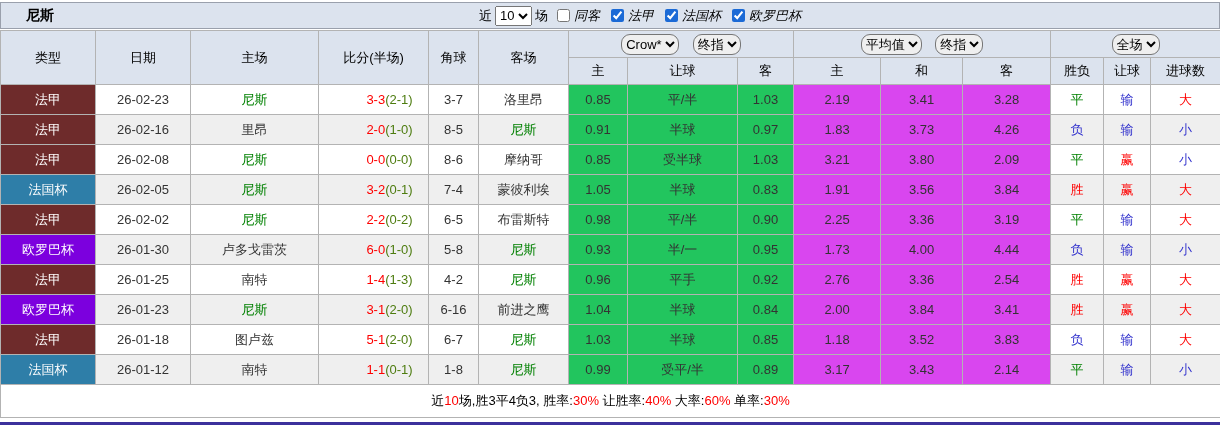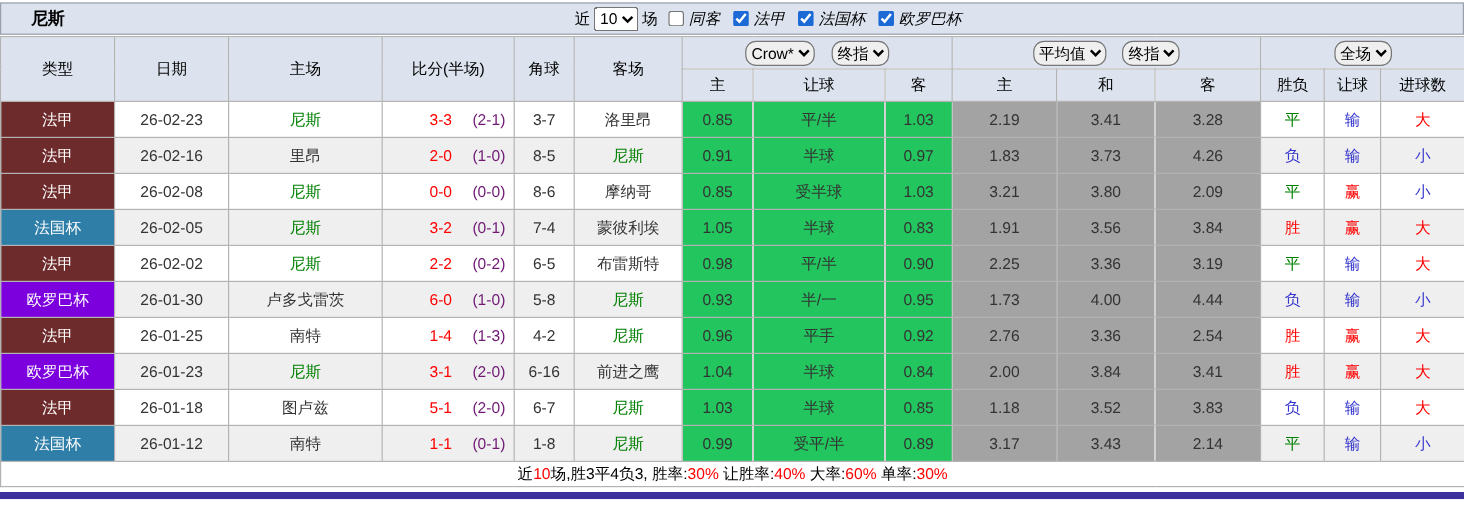--- a/index.html
+++ b/index.html
@@ -18,36 +18,36 @@
   .controls .cb-label { margin-right: 2px; font-style: italic; }
 
   
   table { width: 1220px; table-layout: fixed; border-collapse: collapse; margin-top: 1px; font-size: 13px; }
   th, td { border: 1px solid #b3b3b3; text-align: center; padding: 0; overflow: hidden; white-space: nowrap; }
   thead th { background: #dce3ee; font-weight: normal; color: #000; height: 27px; }
   thead .grp select { font-size: 13px; height: 21px; margin: 0 5px; font-family: "Liberation Sans", sans-serif; border-radius: 9px; }
   tbody td { height: 30px; background: #fff; color: #333; }
   tbody tr:nth-child(even) td { background: #efefef; }
   tbody tr td.c-crow { background: #22c55e; }
-  tbody tr td.c-avg  { background: #a3a3a3; }
+  tbody tr td.c-avg  { background: #d946ef; }
 
   td.league { color: #fff; }
   td.league[data-league="法甲"]   { background: #6e2b2b; }
   td.league[data-league="法国杯"] { background: #2e7ea8; }
   td.league[data-league="欧罗巴杯"] { background: #7c00de; }
 
   td[data-team="尼斯"] { color: #008000; }
   .score-main { color: #fe0000; margin-left: 32px; }
-  .score-half { color: #701a75; padding-left: 17px; }
+  .score-half { color: #4d7c0f; }
 
   td.res[data-val="胜"], td.res[data-val="赢"], td.res[data-val="大"] { color: #fe0000; }
   td.res[data-val="平"] { color: #008000; }
   td.res[data-val="负"], td.res[data-val="输"], td.res[data-val="小"] { color: #3232cd; }
 
-  tfoot td { height: 21px; background: #fff; font-size: 13px; }
+  tfoot td { height: 33px; background: #fff; font-size: 13px; }
   .seg[data-color="red"] { color: #fe0000; }
   .seg[data-color="black"] { color: #000; }
 
   .bottom-bar { height: 6px; background: #3c319c; margin-top: 4px; }
 </style>
 </head>
 <body>
 
 <div class="wrap">
 

